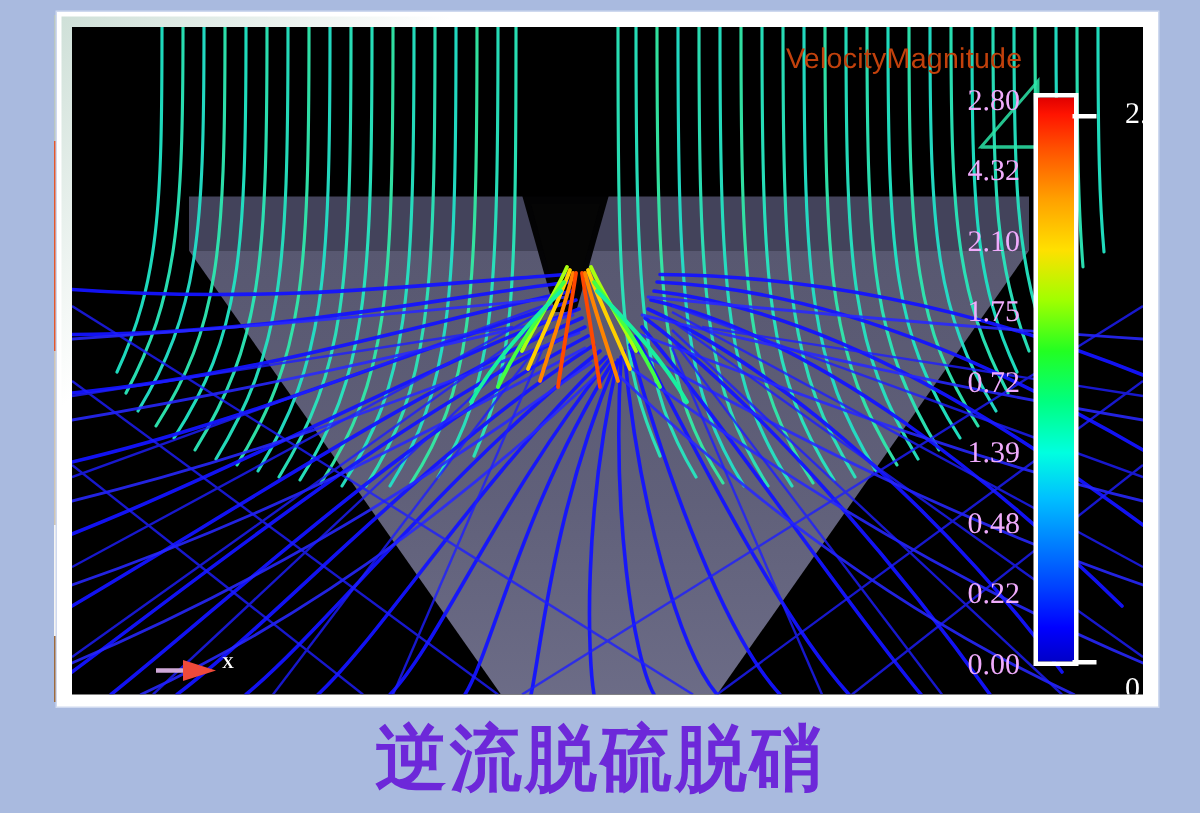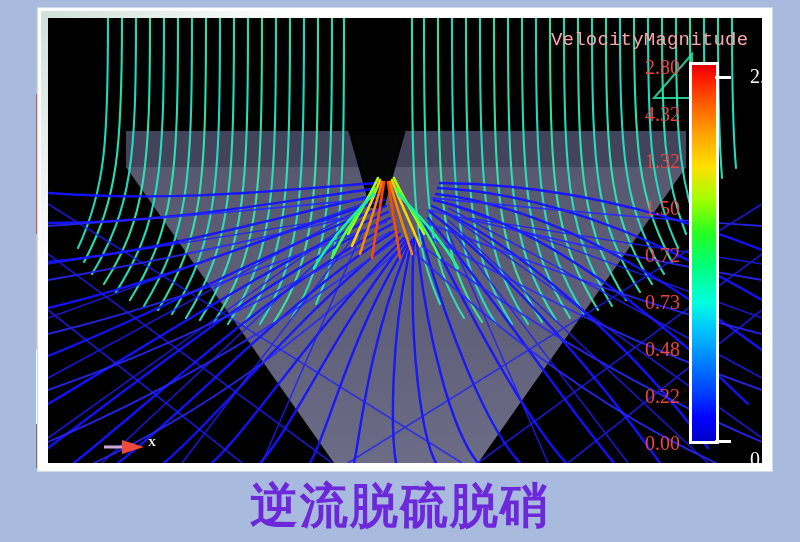--- a/index.html
+++ b/index.html
@@ -39,22 +39,22 @@
 
   
   .layer{position:absolute;left:0;top:0;width:714px;height:445px;}
 
   
   .vessel{position:absolute;left:0;top:0;width:714px;height:445px;}
 
   
   .legend-title{
     position:absolute;left:476px;top:11px;
-    color:#fca5a5;font-family:Liberation Mono, monospace;
-    font-size:19px;letter-spacing:.2px;white-space:nowrap;padding-left:27px;
+    color:#c2410c;font-family:Liberation Sans, sans-serif;
+    font-size:19px;letter-spacing:.2px;white-space:nowrap;
   }
   .cbar-wrap{position:absolute;left:641px;top:44px;width:30px;height:382px;}
   .cbar{
     position:absolute;left:0;top:0;width:30px;height:382px;
     border:3px solid #ffffff;box-sizing:border-box;
     background:linear-gradient(to top,
       #0000c8 0%, #0000ff 6%, #0040ff 13%, #0080ff 21%,
       #00c0ff 29%, #00ffe0 37%, #00ff80 46%,
       #22ff22 55%, #a0ff00 64%, #ffe000 73%,
       #ffa000 82%, #ff5000 91%, #ff1400 97%, #e00000 100%);
@@ -65,21 +65,21 @@
   .cbar-end{
     position:absolute;color:#ffffff;font-family:"Liberation Serif",serif;
     font-size:20px;white-space:nowrap;
   }
   .end-top{left:702px;top:47px;}
   .end-bot{left:702px;top:430px;}
 
   .cb-labels{position:absolute;left:540px;top:44px;width:92px;height:382px;}
   .cb-labels span{
     position:absolute;right:0;
-    color:#ef4444;font-family:"Liberation Serif",serif;
+    color:#f0abfc;font-family:"Liberation Serif",serif;
     font-size:20px;line-height:20px;text-align:right;white-space:nowrap;
     transform:translateY(-50%);
   }
 
   
   .axis-ind{position:absolute;left:56px;top:416px;width:64px;height:26px;}
   .axis-label{
     position:absolute;left:44px;top:2px;color:#ffffff;
     font-family:"Liberation Serif",serif;font-size:11px;font-weight:bold;
   }
@@ -270,24 +270,24 @@
         <polygon points="18,6 40,13 18,20" fill="#ef4a3a"></polygon>
       </svg>
       <span class="axis-label">X</span>
     </div>
 
     <div class="legend-title">VelocityMagnitude</div>
 
     <div class="cb-labels">
       <span style="top:5px">2.80</span>
       <span style="top:52px">4.32</span>
-      <span style="top:99px">1.32</span>
-      <span style="top:146px">1.50</span>
+      <span style="top:99px">2.10</span>
+      <span style="top:146px">1.75</span>
       <span style="top:193px">0.72</span>
-      <span style="top:240px">0.73</span>
+      <span style="top:240px">1.39</span>
       <span style="top:287px">0.48</span>
       <span style="top:334px">0.22</span>
       <span style="top:381px">0.00</span>
     </div>
 
     <div class="cbar-wrap">
       <div class="cbar"></div>
       <div class="cbar-tick tick-top"></div>
       <div class="cbar-tick tick-bot"></div>
     </div>

